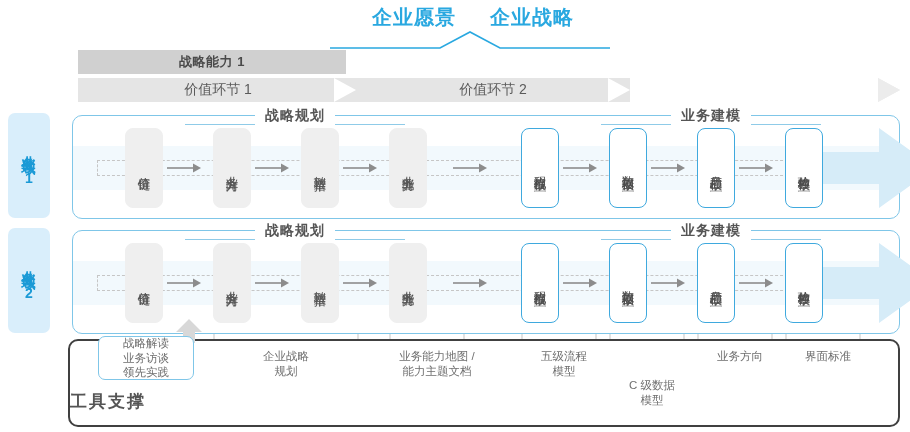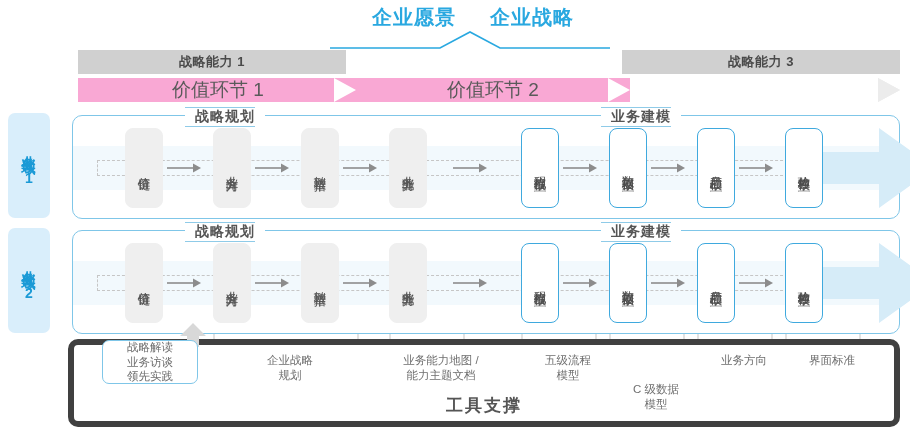--- a/index.html
+++ b/index.html
@@ -39,23 +39,23 @@
     color:#4a4a4a;
     font-size:13px;
     font-weight:bold;
     display:flex;align-items:center;justify-content:center;
     letter-spacing:.5px;
   }
   .val-row{position:absolute;left:78px;top:78px;width:822px;height:24px;}
   .val-cell{
     position:absolute;
     top:0;height:24px;
-    background:#f9a8d4;
+    background:#e5e5e5;
     color:#5a5a5a;
-    font-size:19px;
+    font-size:14px;
     display:flex;align-items:center;justify-content:center;
   }
   .val-chev{
     position:absolute;top:0;height:24px;width:22px;
     overflow:hidden;
     pointer-events:none;
   }
   .val-chev svg{display:block;}
 
   
@@ -100,23 +100,22 @@
   }
   .bigarrow{
     position:absolute;right:-38px;top:8px;
     width:120px;height:88px;
     pointer-events:none;
   }
 
   
   .sec-head{
     position:absolute;top:-9px;
-    display:flex;align-items:flex-start;
+    display:flex;align-items:flex-end;
     white-space:nowrap;
-    flex-direction:column;
   }
   .sec-head .ln{
     height:1px;background:#8fcbe8;width:70px;
   }
   .sec-head .tx{
     font-size:14px;font-weight:bold;color:#555;
     background:#fff;padding:0 10px;letter-spacing:1px;
   }
   #sec-1a{left:112px;} #sec-1b{left:528px;}
   #sec-2a{left:112px;} #sec-2b{left:528px;}
@@ -142,28 +141,28 @@
   .node.blue span{color:#4a4a4a;}
 
   .arw{
     position:absolute;top:46px;height:12px;width:34px;
     pointer-events:none;
   }
 
   
   #tools-panel{
     position:absolute;left:68px;top:339px;width:832px;height:88px;
-    border:6px solid #404040;
+    border:2px solid #404040;
     border-radius:10px;
     box-sizing:border-box;
     background:#fff;
   }
   #tools-title{
     position:absolute;left:0;right:0;top:49px;
-    text-align:center;
+    text-align:left;
     font-size:17px;font-weight:bold;color:#555;
     letter-spacing:2px;
   }
   .tool-box{
     position:absolute;top:-5px;left:28px;
     width:96px;height:44px;
     border:1px solid #7fc6e8;
     border-radius:7px;
     background:#fff;
     color:#6f6f6f;
@@ -191,21 +190,20 @@
 
   <div class="top-title" id="title-vision">企业愿景</div>
   <div class="top-title" id="title-strategy">企业战略</div>
 
   <svg class="tent" viewBox="0 0 280 22">
     <path d="M0 18 H110 L140 2 L170 18 H280" fill="none" stroke="#29a8e0" stroke-width="1.6"></path>
   </svg>
 
   <div class="cap-row">
     <div class="cap-cell" style="left:0px;width:268px;">战略能力 1</div>
-    <div class="cap-cell" style="left:544px;width:278px;">战略能力 3</div>
   </div>
 
   <div class="val-row">
     <div class="val-cell" style="left:0px;width:280px;">价值环节 1</div>
     <div class="val-chev" style="left:256px;">
       <svg width="22" height="24" viewBox="0 0 22 24">
           <path d="M0 0 L22 12 L0 24 Z" fill="#ffffff"></path>
         </svg>
     </div>
     <div class="val-cell" style="left:278px;width:274px;">价值环节 2</div>

